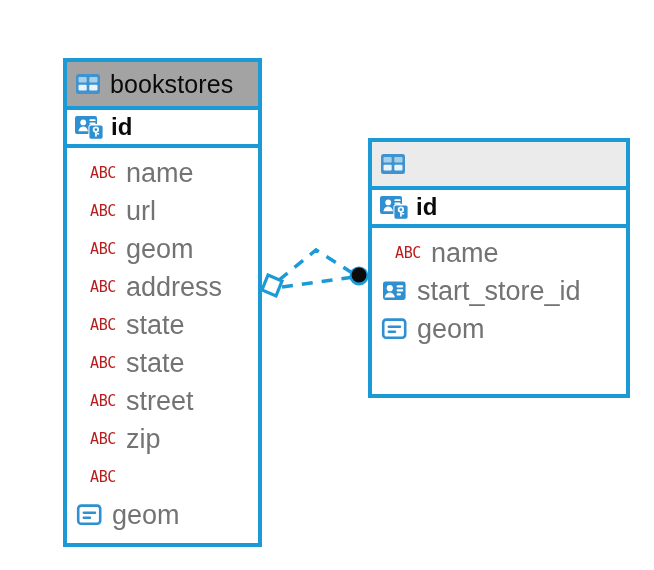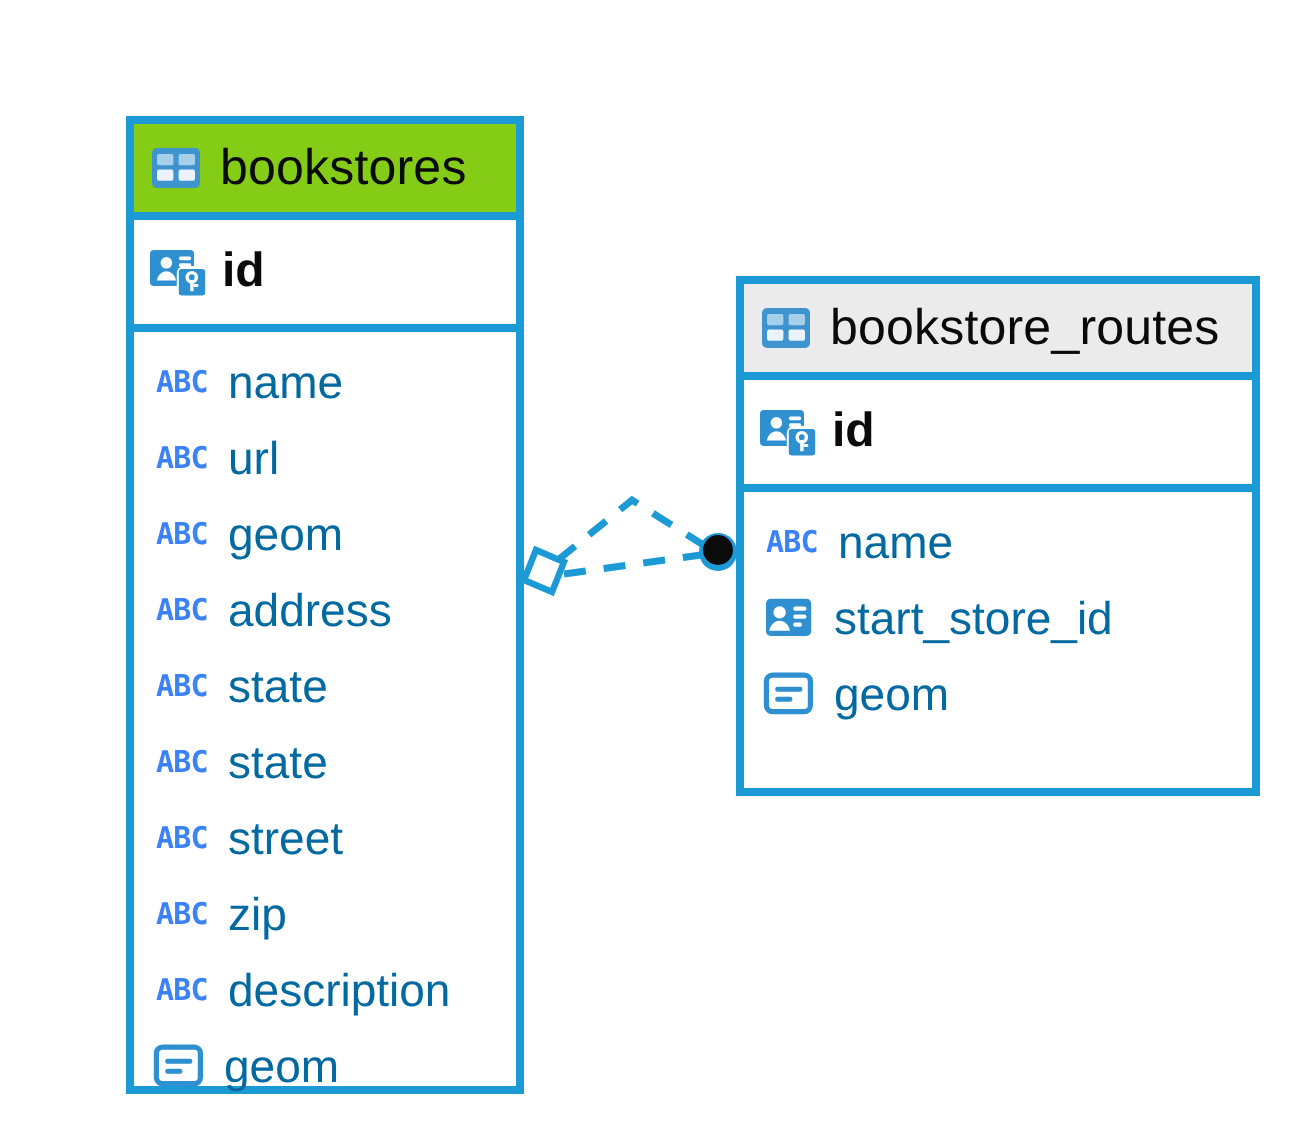--- a/index.html
+++ b/index.html
@@ -28,34 +28,34 @@
   }
   .entity-header {
     display: flex;
     align-items: center;
     box-sizing: border-box;
     height: 48px;
     padding-left: 8px;
     gap: 9px;
     border-bottom: 4px solid #1b9ad6;
   }
-  .entity-header.selected { background: #84cc16; }
+  .entity-header.selected { background: #a3a3a3; }
   .entity-header.plain    { background: #ebebeb; }
   .entity-title {
     font-size: 25px;
     color: #0a0a0a;
     letter-spacing: 0.1px;
     white-space: nowrap;
   }
 
   .pk-row {
     display: flex;
     align-items: center;
     box-sizing: border-box;
-    height: 56px;
+    height: 38px;
     padding-left: 8px;
     gap: 8px;
     border-bottom: 4px solid #1b9ad6;
     background: #ffffff;
   }
   .pk-row .field-label {
     font-size: 24px;
     font-weight: bold;
     color: #0a0a0a;
   }
@@ -64,43 +64,44 @@
     padding: 6px 0 6px 0;
   }
   .field-row {
     display: flex;
     align-items: center;
     height: 38px;
     padding-left: 9px;
     gap: 8px;
   }
   .field-label {
-    font-size: 23px;
-    color: #0369a1;
+    font-size: 27px;
+    color: #737373;
     white-space: nowrap;
   }
 
   
   .icon {
     display: inline-flex;
     align-items: center;
     justify-content: center;
     flex: none;
   }
   .icon svg { display: block; }
 
   .icon-abc {
     width: 30px;
     height: 24px;
     font-family: "DejaVu Sans Mono", monospace;
     font-size: 15px;
-    font-weight: bold;
-    color: #3b82f6;
+    font-weight: normal;
+    color: #b91c1c;
     letter-spacing: -0.4px;
     line-height: 1;
+    margin-left: 12px;
   }
 
   
   .connector {
     position: absolute;
     left: 0;
     top: 0;
     width: 654px;
     height: 570px;
     pointer-events: none;
@@ -196,21 +197,20 @@
         <span class="field-label">street</span>
       </div>
 
       <div class="field-row">
         <span class="icon icon-abc">ABC</span>
         <span class="field-label">zip</span>
       </div>
 
       <div class="field-row">
         <span class="icon icon-abc">ABC</span>
-        <span class="field-label">description</span>
       </div>
 
       <div class="field-row">
         <span class="icon">
           <svg width="28" height="24" viewBox="0 0 28 24">
             <rect x="2.2" y="2.6" width="22" height="18.2" rx="3" fill="#ffffff" stroke="#2e8fd1" stroke-width="2.6"></rect>
             <rect x="6.6" y="8.4" width="13.6" height="2.5" rx="1.2" fill="#2e8fd1"></rect>
             <rect x="6.6" y="13.4" width="8.6" height="2.5" rx="1.2" fill="#2e8fd1"></rect>
           </svg>
         </span>
@@ -225,21 +225,20 @@
     <div class="entity-header plain">
       <span class="icon">
         <svg width="26" height="22" viewBox="0 0 26 22">
           <rect x="1" y="1" width="24" height="20" rx="2.5" fill="#3f93cf"></rect>
           <rect x="3.5" y="4" width="8.2" height="5.6" rx="1" fill="#a6d0ea"></rect>
           <rect x="14.3" y="4" width="8.2" height="5.6" rx="1" fill="#a6d0ea"></rect>
           <rect x="3.5" y="11.8" width="8.2" height="5.6" rx="1" fill="#eaf3fa"></rect>
           <rect x="14.3" y="11.8" width="8.2" height="5.6" rx="1" fill="#eaf3fa"></rect>
         </svg>
       </span>
-      <span class="entity-title">bookstore_routes</span>
     </div>
 
     <div class="pk-row">
       <span class="icon">
         <svg width="28" height="26" viewBox="0 0 28 26">
           <path d="M2 2 h18 a2 2 0 0 1 2 2 v6 h-5 a3.6 3.6 0 0 0 -3.6 3.6 v6.4 h-11.4 a2 2 0 0 1 -2 -2 v-14 a2 2 0 0 1 2 -2 z" fill="#2e8fd1"></path>
           <circle cx="8.2" cy="8.4" r="2.9" fill="#ffffff"></circle>
           <path d="M3.4 17.2 c0.6 -3.2 3 -4.6 4.8 -4.6 c1.8 0 4.2 1.4 4.8 4.6 z" fill="#ffffff"></path>
           <rect x="14.4" y="5.2" width="6.2" height="1.9" rx="0.9" fill="#ffffff"></rect>
           <rect x="14.4" y="8.6" width="6.2" height="1.9" rx="0.9" fill="#ffffff"></rect>

